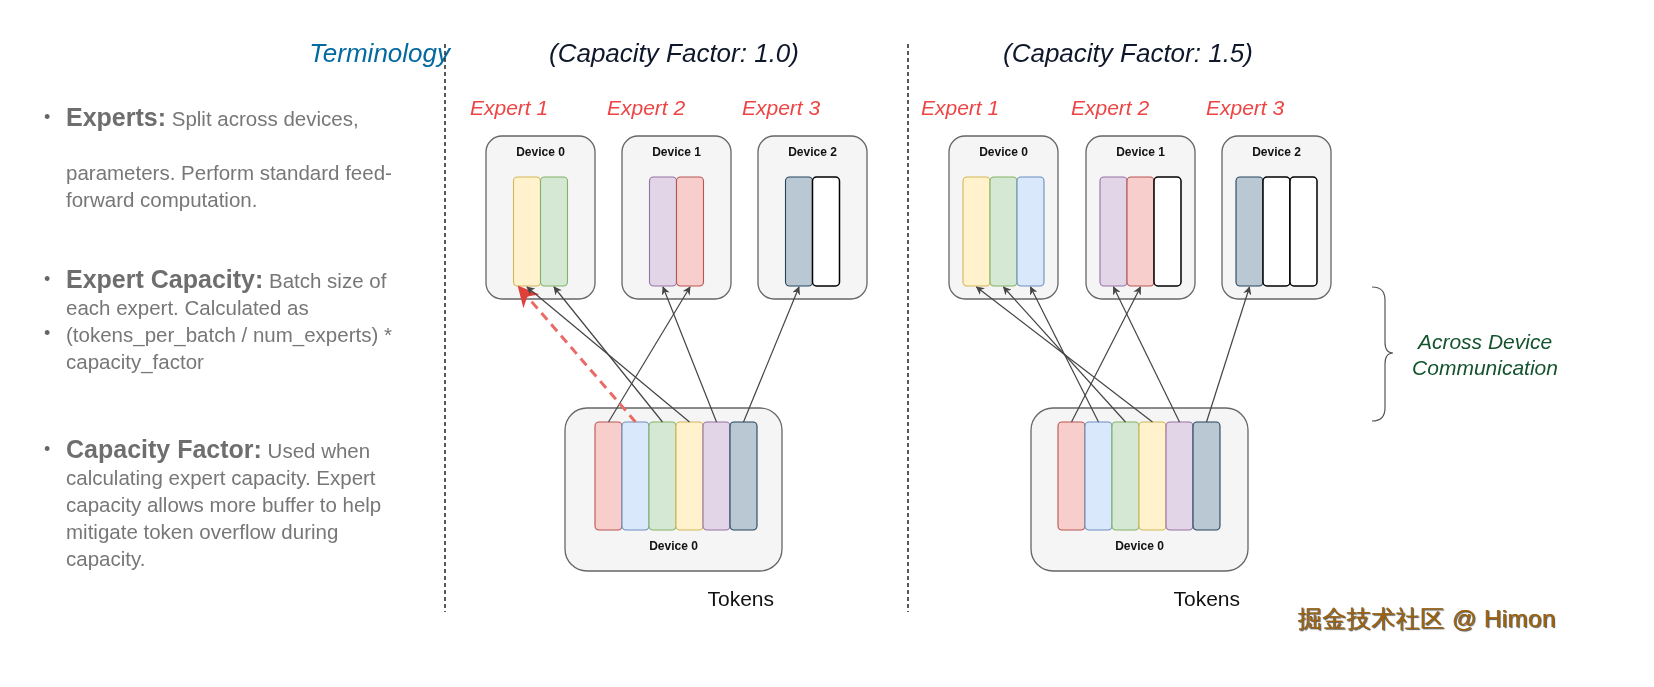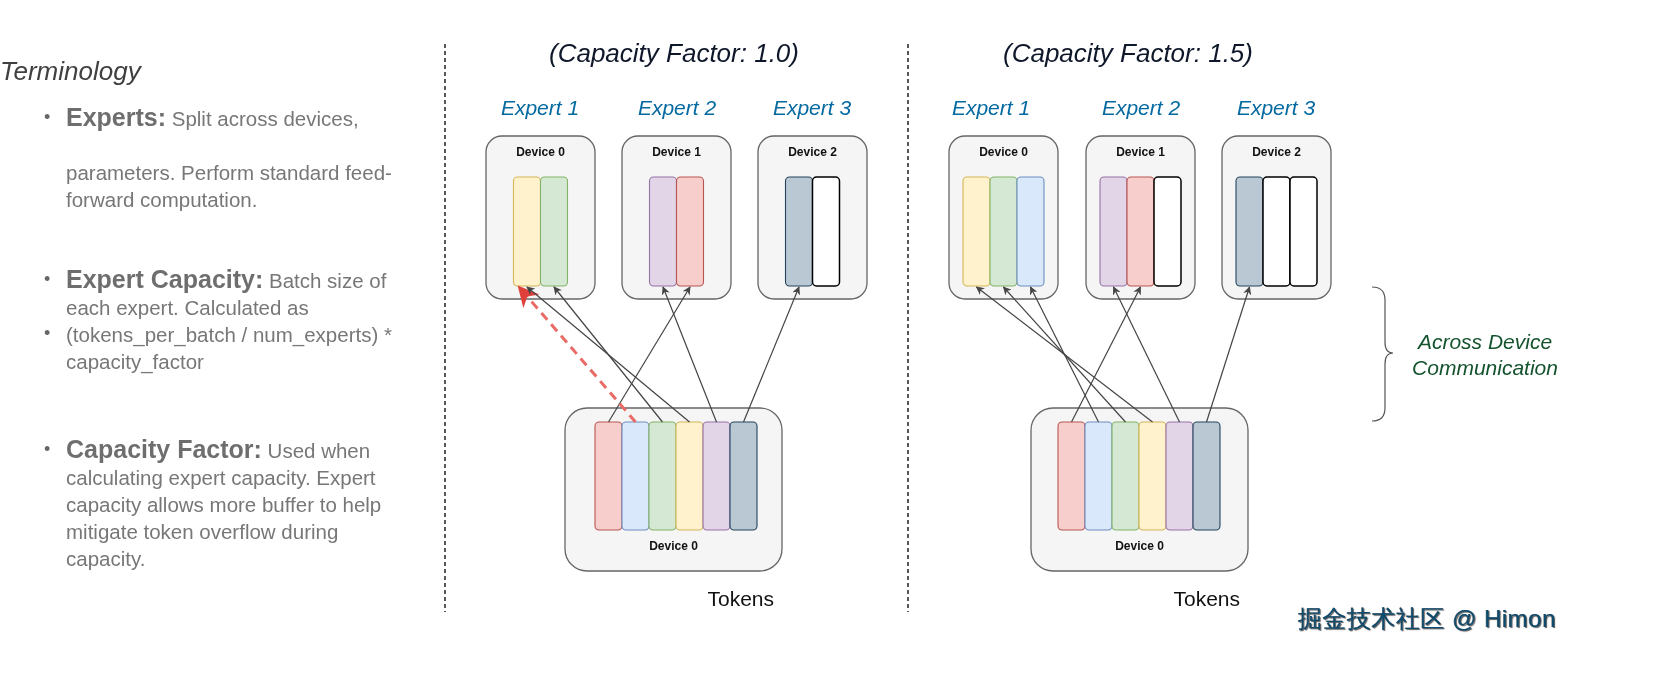--- a/index.html
+++ b/index.html
@@ -1,27 +1,27 @@
 <!DOCTYPE html>
 <html><head>
 <meta charset="utf-8">
 <style>
   html,body{margin:0;padding:0;background:#fff;}
   body{width:1654px;height:687px;position:relative;overflow:hidden;font-family:"Liberation Sans",sans-serif;}
   .abs{position:absolute;}
-  .term-title{left:0;width:450px;top:38px;text-align:left;font-style:italic;font-size:26px;color:#404040;margin-top:18px;}
+  .term-title{left:0;width:450px;top:38px;text-align:right;font-style:italic;font-size:26px;color:#0369a1;}
   .bullets{left:40px;top:104px;width:400px;color:#777;font-size:20.5px;line-height:27px;}
   .bullet{position:absolute;left:0;width:400px;padding-left:26px;box-sizing:border-box;}
   .bullet .dot{position:absolute;left:4px;top:0;font-size:18px;color:#666;}
   .bullet b{font-size:25px;color:#6e6e6e;}
   .panel-title{font-style:italic;font-size:26px;color:#0f172a;text-align:center;width:420px;}
-  .expert-label{font-style:italic;font-size:21px;color:#0369a1;text-align:center;width:140px;}
+  .expert-label{font-style:italic;font-size:21px;color:#ef4444;text-align:left;width:140px;}
   .token-label{font-size:21px;color:#111;text-align:right;width:200px;}
   .comm-label{font-style:italic;font-size:21px;color:#14532d;text-align:center;width:170px;line-height:26px;}
-  .watermark{font-size:24px;color:#0c4a6e;text-shadow:1px 1px 1px #555, -0.5px -0.5px 0 #888;letter-spacing:0.5px;}
+  .watermark{font-size:24px;color:#a16207;text-shadow:1px 1px 1px #555, -0.5px -0.5px 0 #888;letter-spacing:0.5px;}
   svg{position:absolute;left:0;top:0;}
 </style>
 </head>
 <body>
 
 <div class="abs term-title">Terminology</div>
 <div class="abs bullets">
   <div class="bullet" style="top:0px;">
     <span class="dot">•</span>
     <b>Experts:</b><span> Split across devices,</span><br>

